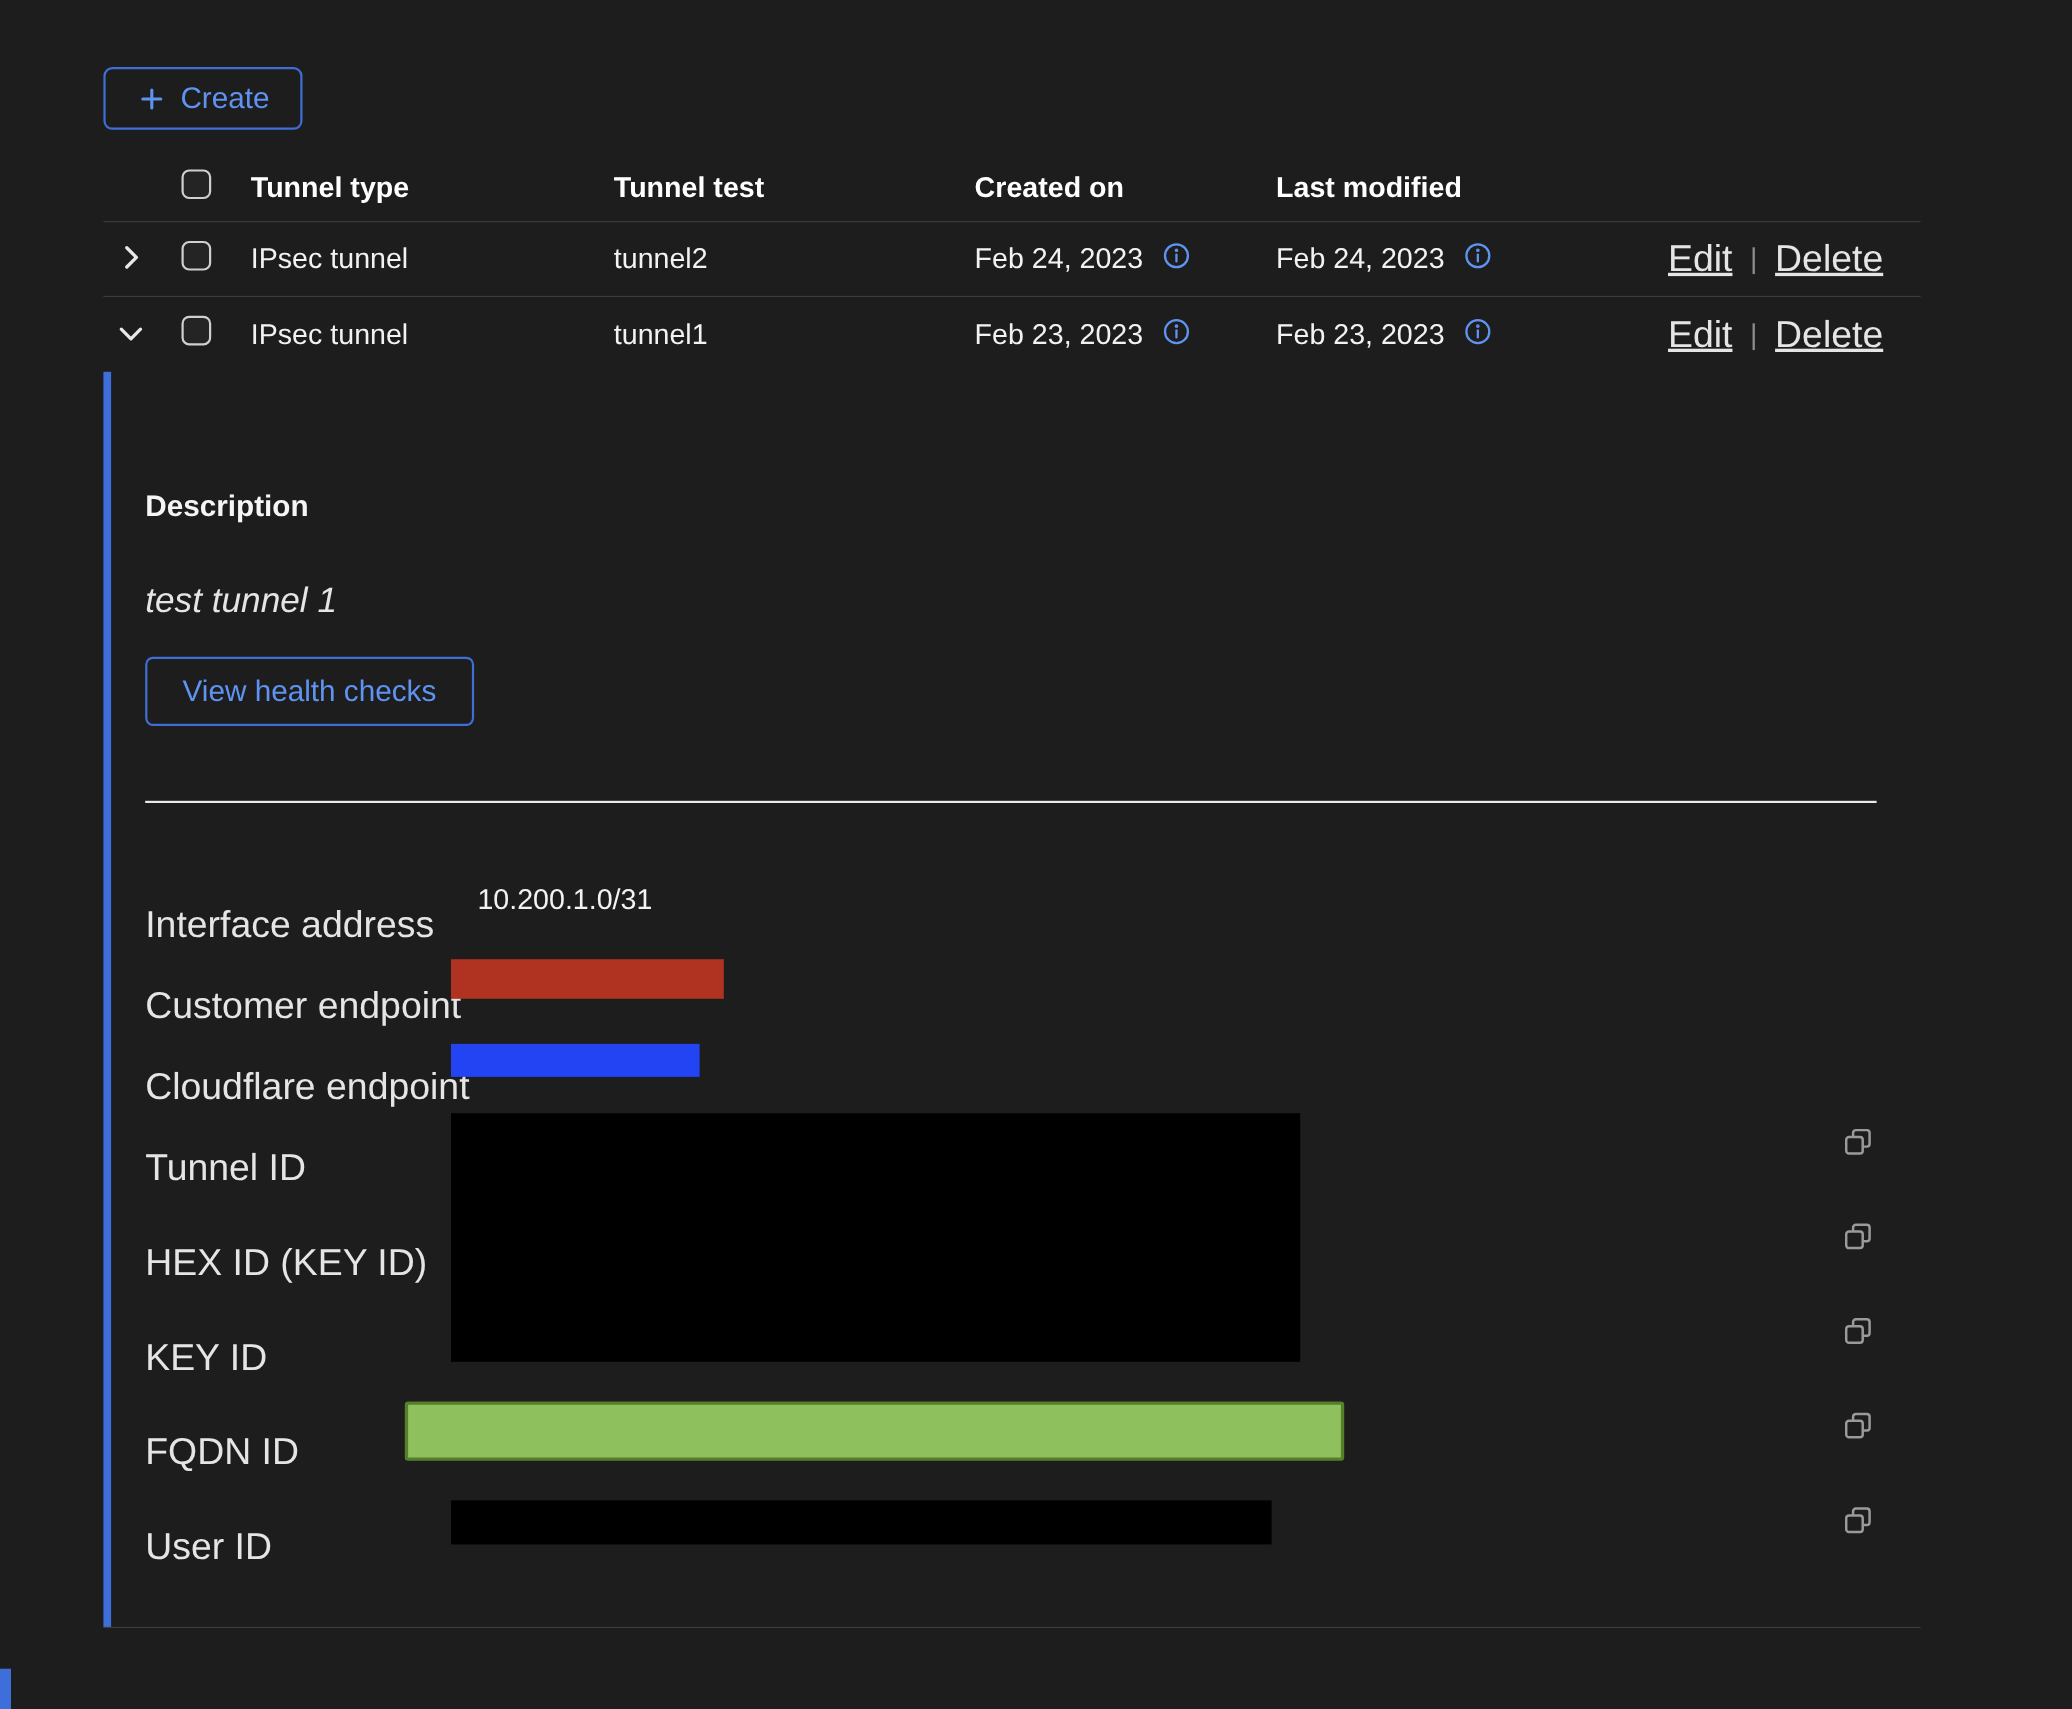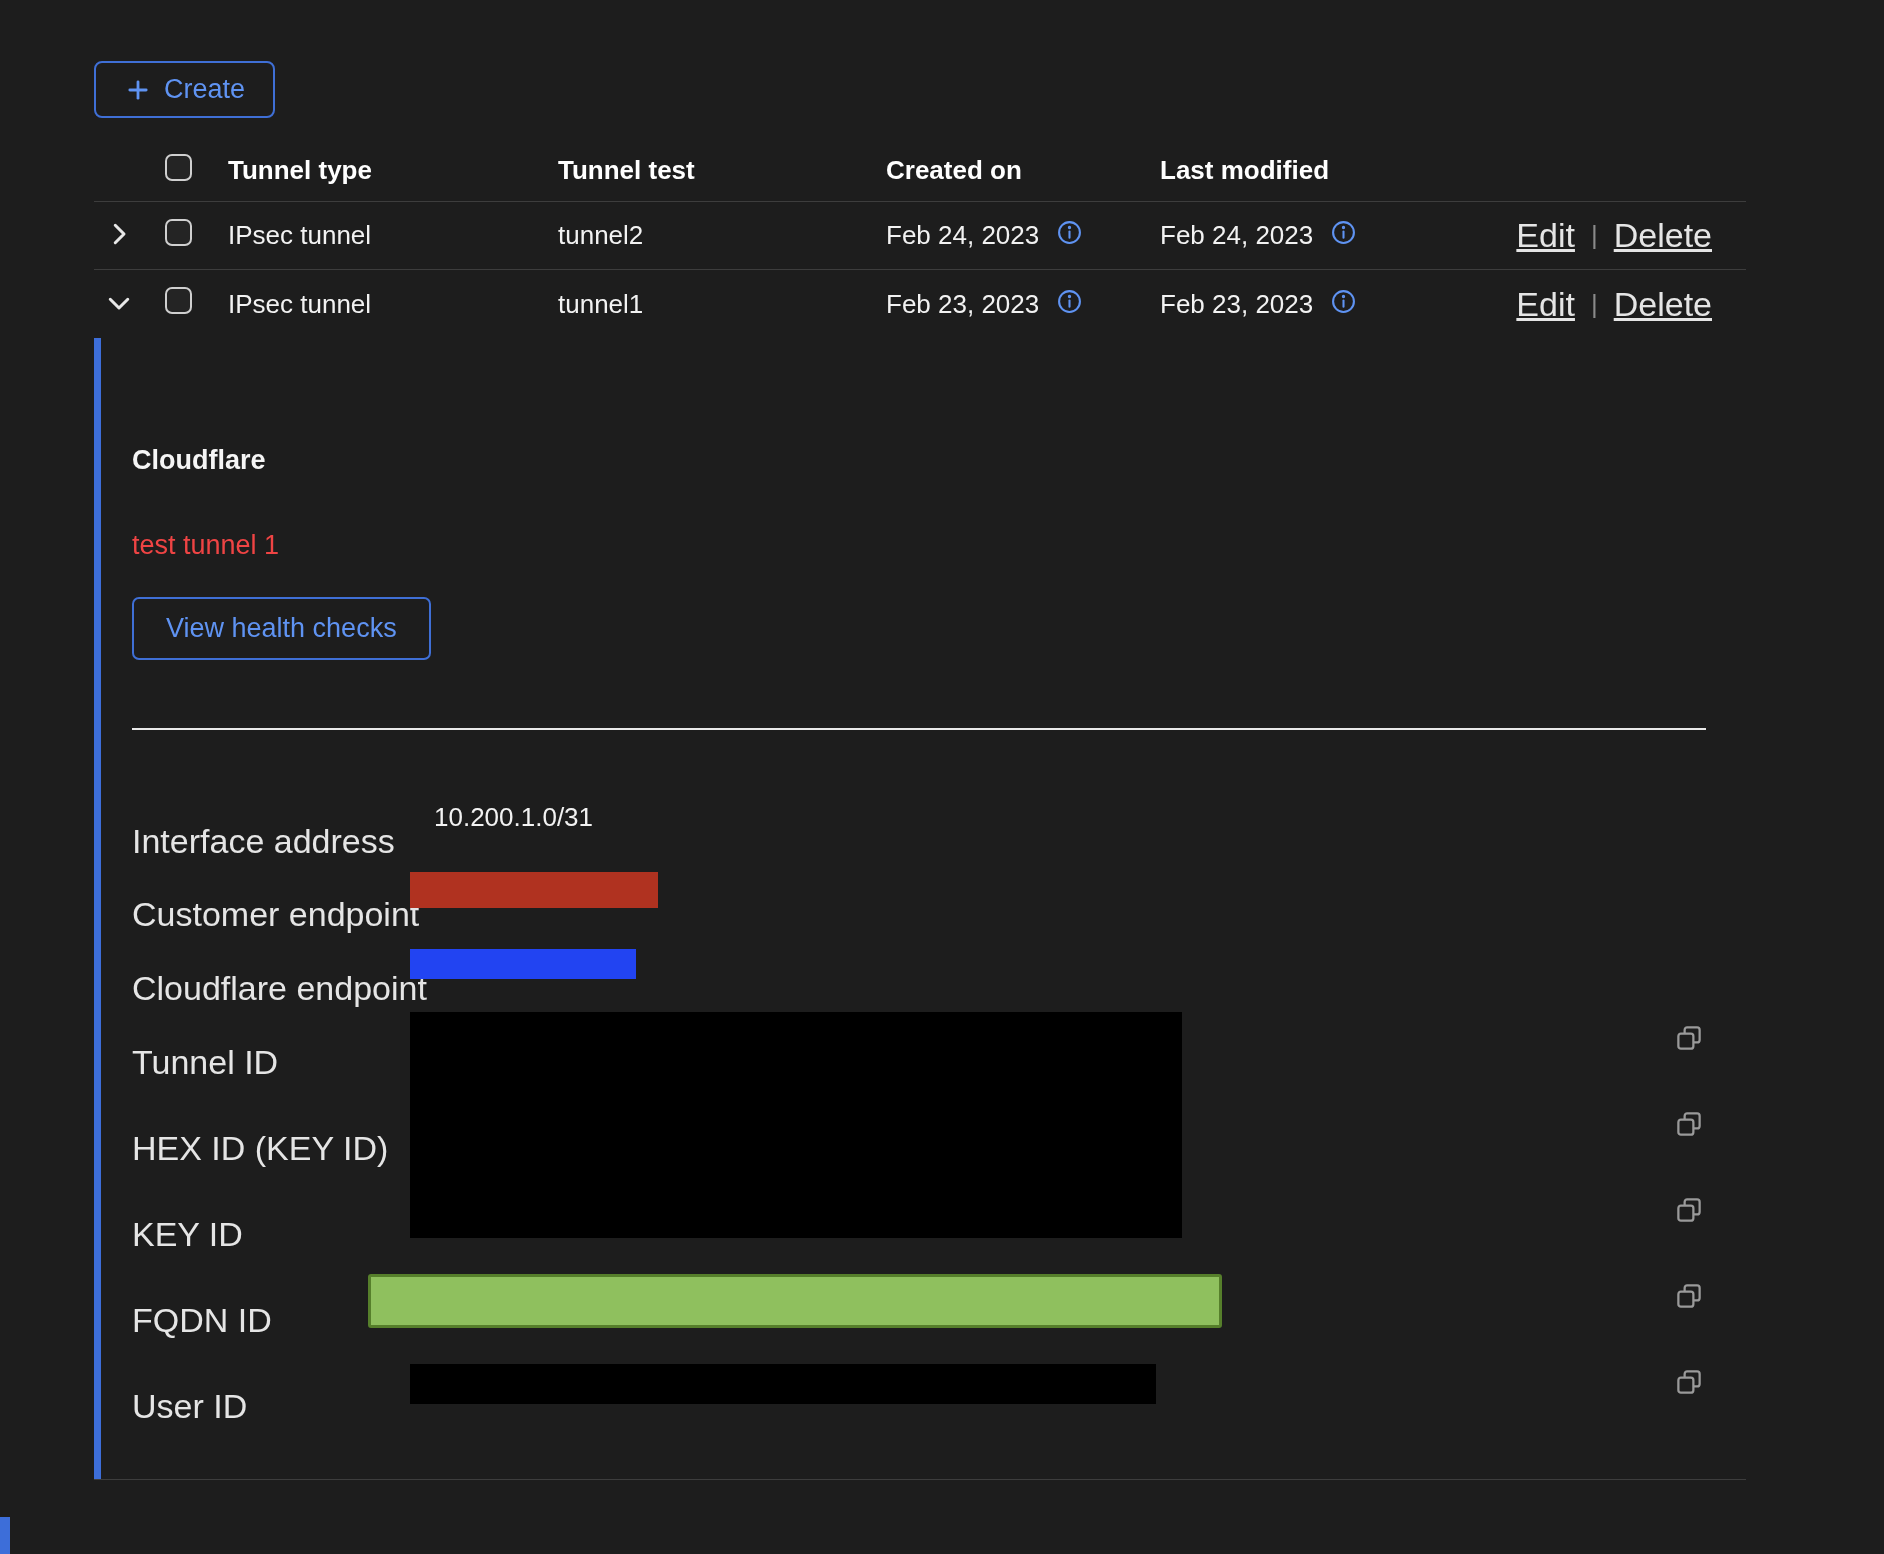--- a/index.html
+++ b/index.html
@@ -120,23 +120,24 @@
     top: 105px;
     font-size: 27px;
     font-weight: bold;
     color: #f5f5f5;
     line-height: 34px;
   }
   .panel .desc-value {
     position: absolute;
     left: 38px;
     top: 190px;
-    font-size: 27px;
-    color: #ef4444;
+    font-size: 32px;
+    color: #e5e5e5;
     line-height: 34px;
+    font-style: italic;
   }
   .health-btn {
     position: absolute;
     left: 38px;
     top: 259px;
     height: 63px;
     padding: 0 32px;
     display: inline-flex;
     align-items: center;
     background: transparent;
@@ -306,21 +307,21 @@
     <div class="actions-cell">
       <a class="action-link">Edit</a>
       <span class="action-sep">|</span>
       <a class="action-link">Delete</a>
     </div>
   </div>
 
   <div class="panel">
     <div class="accent-bar"></div>
 
-    <div class="desc-label">Cloudflare</div>
+    <div class="desc-label">Description</div>
     <div class="desc-value">test tunnel 1</div>
 
     <button class="health-btn">View health checks</button>
 
     <div class="divider"></div>
 
     <div class="flabel" style="top:462px">Interface address</div>
     <div class="fvalue" style="left:340px; top:462px">10.200.1.0/31</div>
 
     <div class="flabel" style="top:535px">Customer endpoint</div>

